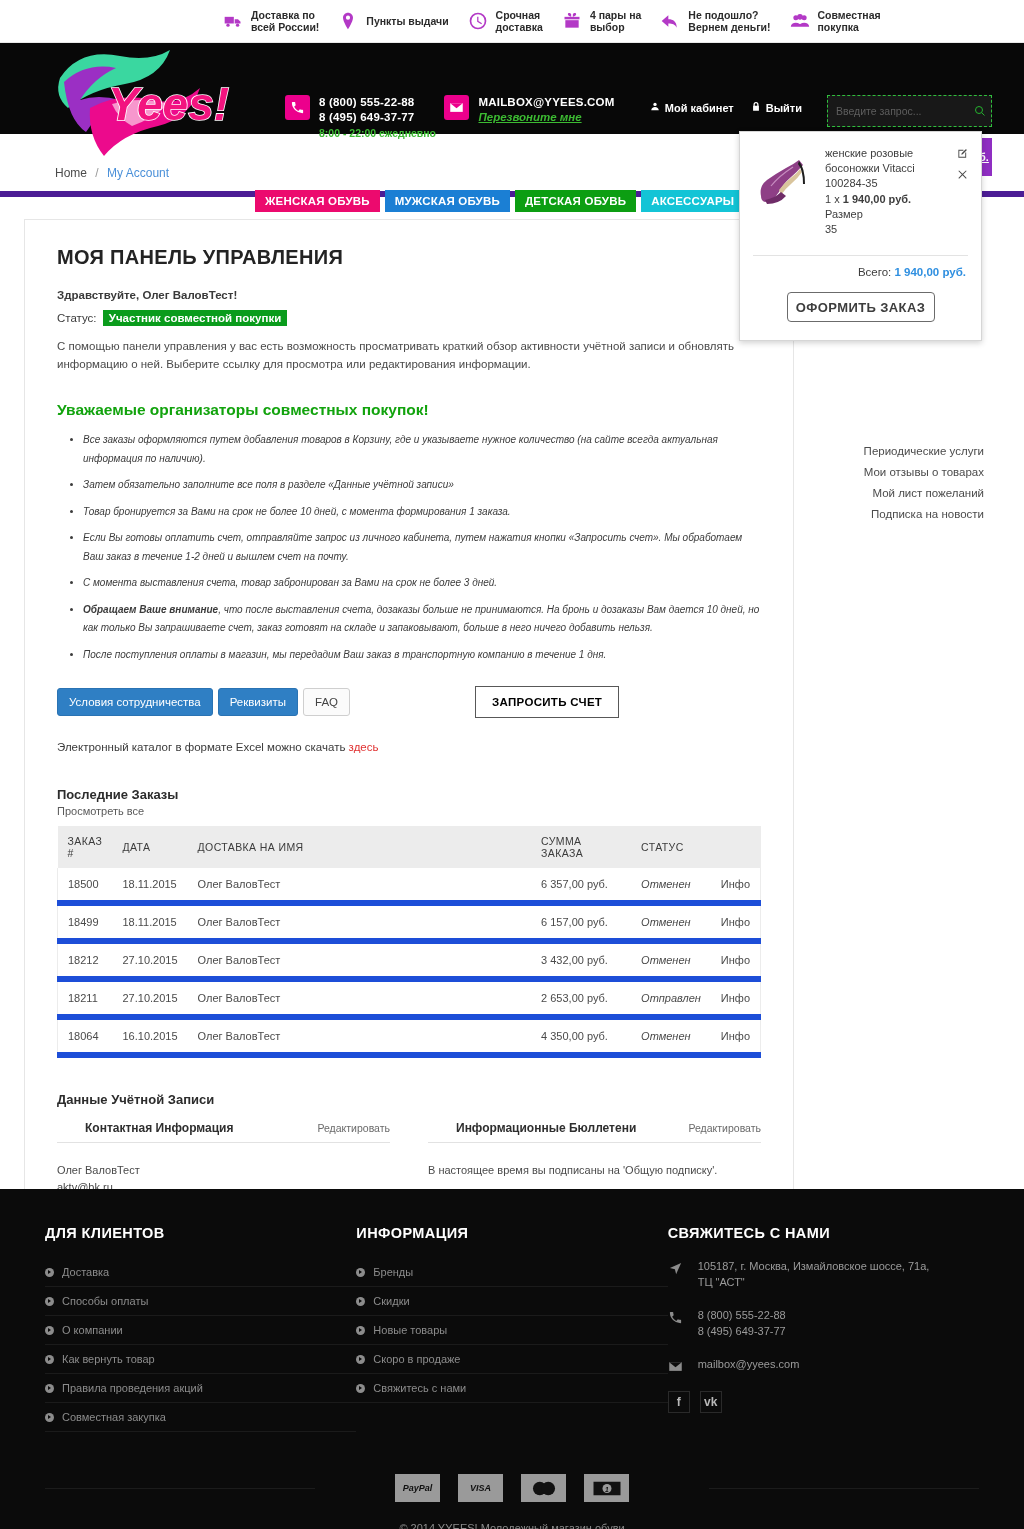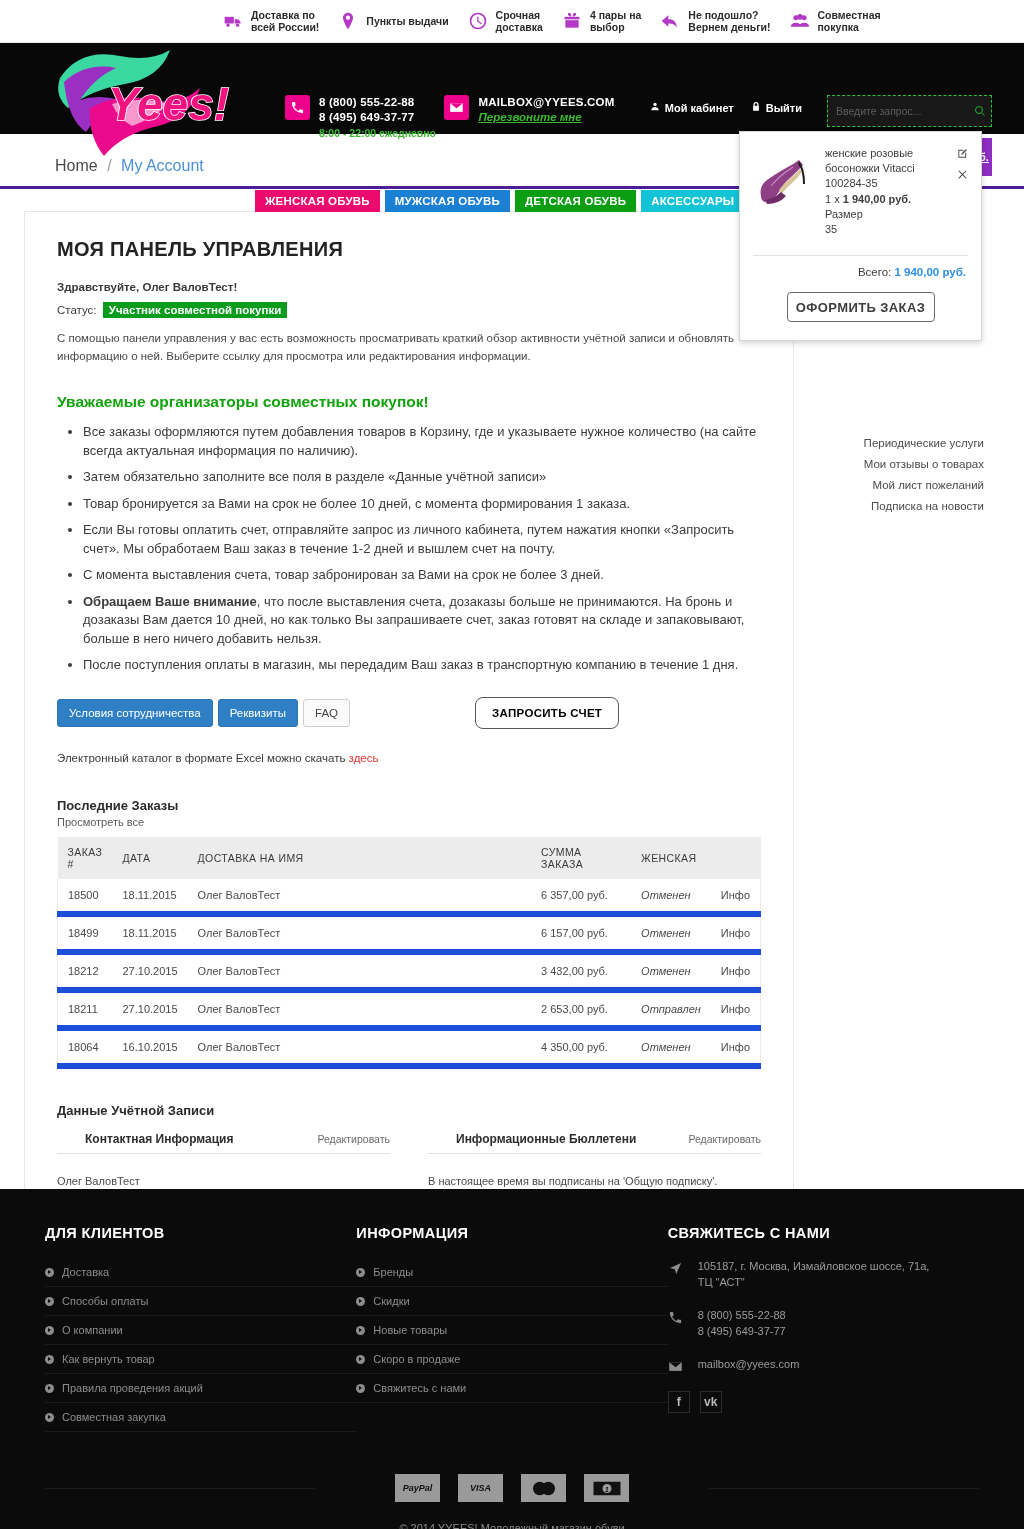--- a/index.html
+++ b/index.html
@@ -71,48 +71,48 @@
   .cart-actions a { color:#4a4a4a; line-height:1; text-decoration:none; }
   .cart-actions svg { width:11px; height:11px; fill:#4a4a4a; }
   .cart-sep { border-top:1px solid #e3e3e3; margin:18px 0 10px; }
   .cart-total { text-align:right; font-size:11.5px; color:#3d3d3d; padding-right:2px; }
   .cart-total b { color:#2f8fe0; font-weight:bold; }
   .checkout-btn { display:block; margin:14px auto 0; width:148px; height:30px; background:#fff;
     border:1px solid #6b6b6b; border-radius:4px; color:#3d3d3d; font-size:13px; font-weight:bold;
     font-family:inherit; letter-spacing:.4px; cursor:pointer; }
 
   
-  .crumbs { padding:23px 0 11px 55px; border-bottom:3px solid #4c1d95; font-size:16px; }
+  .crumbs { padding:32px 0 11px 55px; border-bottom:6px solid #4c1d95; font-size:12px; }
   .crumbs a { color:#4a90d9; text-decoration:none; }
   .crumbs .home { color:#4b4b4b; }
   .crumbs .sep { color:#9b9b9b; margin:0 5px; }
 
   
   .page { display:flex; padding:22px 24px 0 24px; }
   .content-card { width:770px; background:#fff; border:1px solid #e6e6e6; padding:26px 32px 34px; }
   .side-col { width:190px; padding:14px 0 0 16px; }
   .side-link { display:block; font-size:11.5px; color:#4b4b4b; text-decoration:none; line-height:21px; text-align:right; }
 
   h1.dash-title { font-size:20px; font-weight:bold; color:#232323; margin:0 0 20px; letter-spacing:.3px; }
   .hello { font-size:11.5px; font-weight:bold; color:#3a3a3a; margin:0 0 11px; }
   .status-row { font-size:11.5px; color:#3a3a3a; margin-bottom:13px; }
   .status-badge { background:#0a9c1c; color:#fff; font-weight:bold; padding:2px 6px; margin-left:3px; }
   .intro { font-size:11.5px; line-height:18px; color:#4a4a4a; margin:0 0 28px; }
 
   h2.green { color:#12a30d; font-size:15.5px; font-weight:bold; margin:0 0 12px; }
   ul.rules { margin:0 0 22px; padding-left:26px; }
-  ul.rules li { font-size:13px; line-height:18.5px; color:#3c3c3c; margin-bottom:8px; }
+  ul.rules li { font-size:10px; line-height:18.5px; color:#3c3c3c; margin-bottom:8px;font-style:italic; }
   ul.rules li b { font-weight:bold; }
 
   .btn-row { display:flex; align-items:center; gap:5px; margin-bottom:23px; }
   .bluebtn { background:#2f7fc4; color:#fff; border:1px solid #2a73b3; border-radius:3px;
     padding:7px 11px; font-size:11.5px; font-family:inherit; cursor:pointer; }
   .whitebtn { background:#fbfbfb; color:#444; border:1px solid #cfcfcf; border-radius:3px;
     padding:7px 11px; font-size:11.5px; font-family:inherit; cursor:pointer; }
-  .invoice-btn { margin-left:120px; background:#fff; border:1px solid #585858; border-radius:8px;
+  .invoice-btn { margin-left:120px; background:#fff; border:1px solid #585858; border-radius:0;
     padding:9px 16px; font-size:11.5px; font-weight:bold; font-family:inherit; letter-spacing:.3px; cursor:pointer; }
   .excel-line { font-size:11.5px; color:#3a3a3a; margin:0 0 34px; }
   .excel-line a { color:#e03131; text-decoration:none;margin-top:48px; }
 
   h3.sec { font-size:13px; font-weight:bold; color:#2c2c2c; margin:0 0 2px; }
   .viewall { font-size:11px; color:#5a5a5a; text-decoration:none; display:inline-block; margin-bottom:9px; }
 
   table.orders { width:100%; border-collapse:collapse; margin-bottom:34px; }
   table.orders thead th { background:#ececec; color:#3b3b3b; font-size:10.5px; font-weight:normal;
     text-align:left; padding:9px 10px; letter-spacing:.4px; }
@@ -396,21 +396,21 @@
     <h3 class="sec">Последние Заказы</h3>
     <a class="viewall" href="#">Просмотреть все</a>
 
     <table class="orders">
       <thead>
         <tr>
           <th style="width:55px">ЗАКАЗ #</th>
           <th style="width:75px">ДАТА</th>
           <th>ДОСТАВКА НА ИМЯ</th>
           <th style="width:100px">СУММА ЗАКАЗА</th>
-          <th style="width:72px">ЖЕНСКАЯ</th>
+          <th style="width:72px">СТАТУС</th>
           <th style="width:40px"></th>
         </tr>
       </thead>
       <tbody>
         <tr>
           <td>18500</td>
           <td>18.11.2015</td>
           <td>Олег ВаловТест</td>
           <td>6 357,00 руб.</td>
           <td class="status">Отменен</td>

